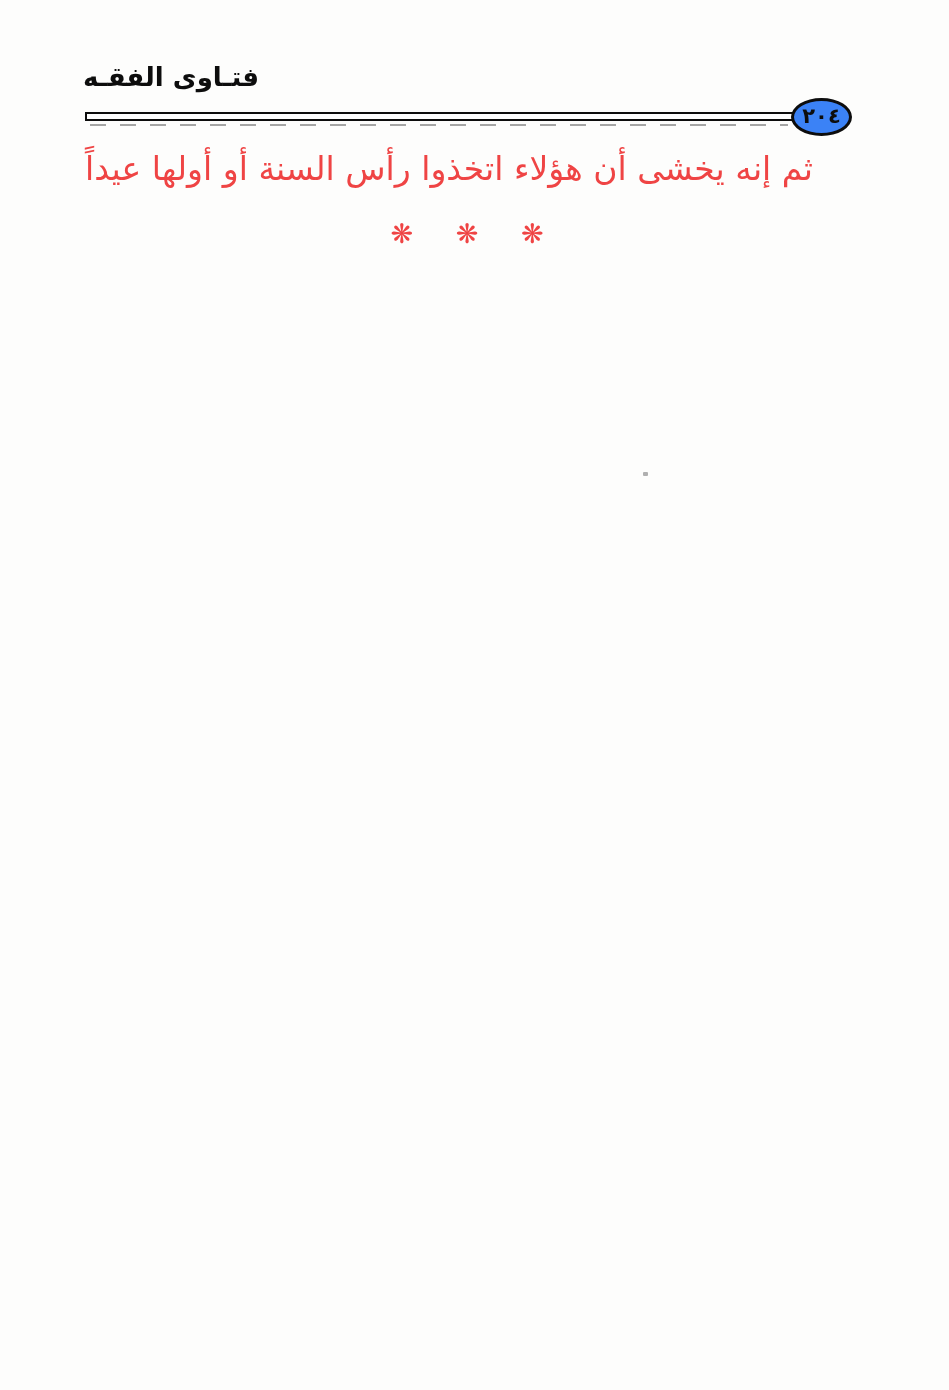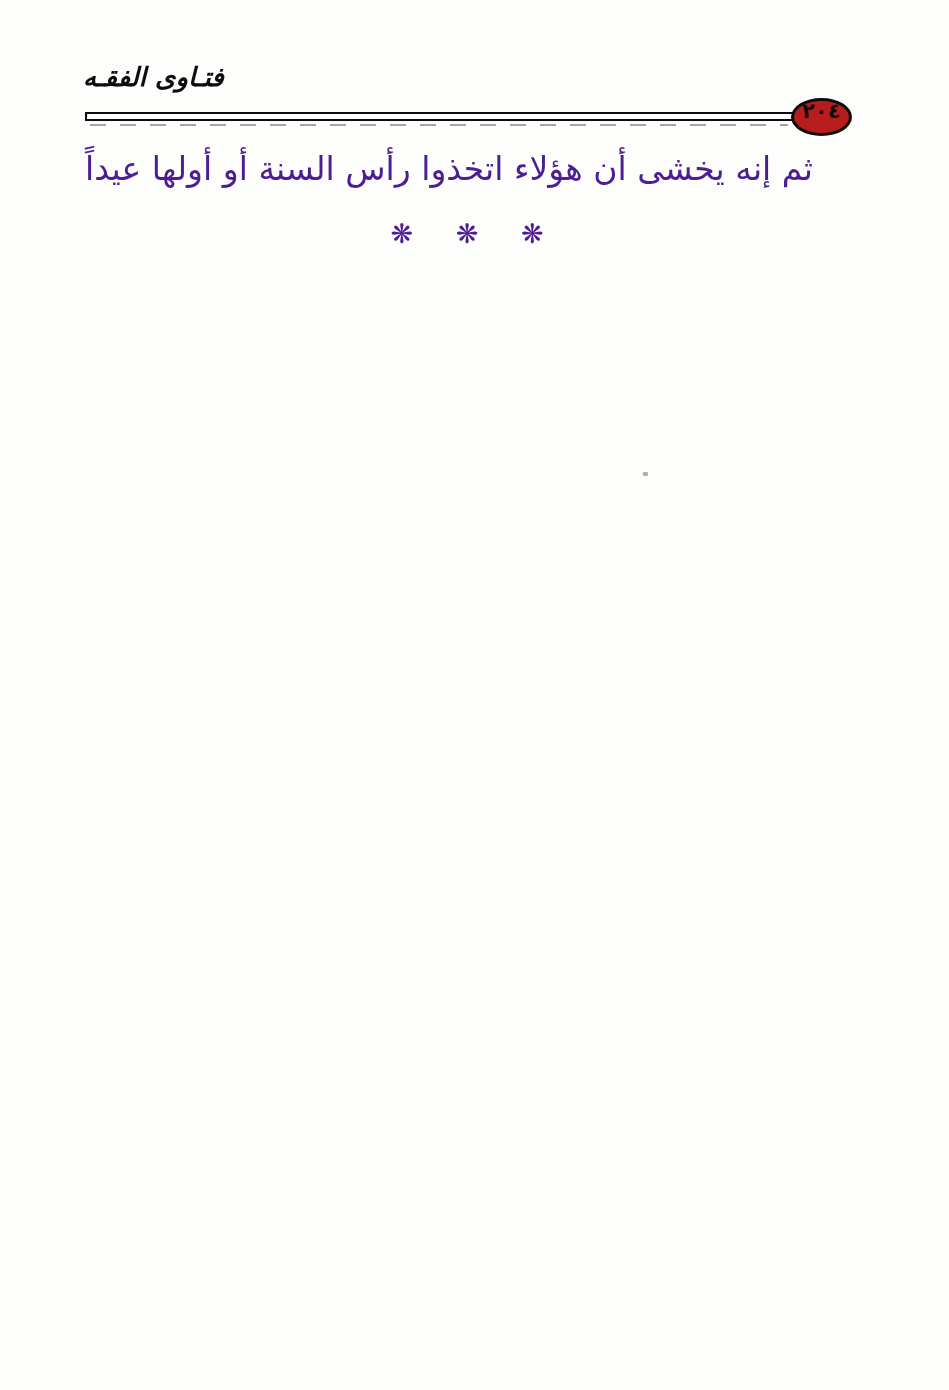--- a/index.html
+++ b/index.html
@@ -20,21 +20,20 @@
   
   .book-title {
     position: absolute;
     left: 83px;
     top: 62px;
     direction: rtl;
     font-size: 26px;
     font-weight: bold;
     letter-spacing: 0.5px;
     white-space: nowrap;
-    font-style: italic;
   }
   .rule-bar {
     position: absolute;
     left: 85px;
     top: 112px;
     width: 708px;
     height: 9px;
     box-sizing: border-box;
     border: 2px solid #0d0d0d;
     border-right: none;
@@ -51,40 +50,41 @@
   }
   .page-number-oval {
     position: absolute;
     left: 791px;
     top: 98px;
     width: 61px;
     height: 38px;
     box-sizing: border-box;
     border: 3px solid #0d0d0d;
     border-radius: 50%;
-    background: #b91c1c;
+    background: #3b82f6;
     display: flex;
+    align-items: center;
     justify-content: center;
   }
   .page-number-oval span {
     font-size: 21px;
     font-weight: bold;
     line-height: 1;
     padding-bottom: 2px;
   }
   
   .body-text {
     position: absolute;
     left: 85px;
     top: 141px;
     width: 800px;
     direction: rtl;
     font-size: 33px;
     line-height: 55px;
-    color: #4c1d95;
+    color: #ef4444;
   }
   .para-line {
     white-space: nowrap;
   }
   .para-line.justified {
     white-space: normal;
     text-align: justify;
     text-align-last: justify;
   }
   .para-line.first-line {

